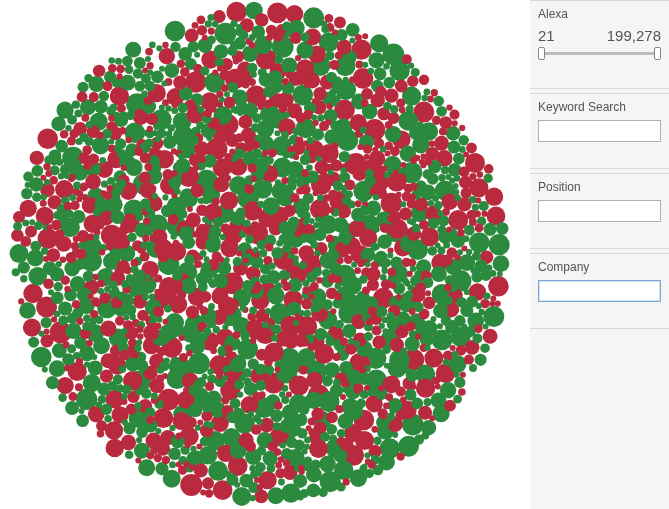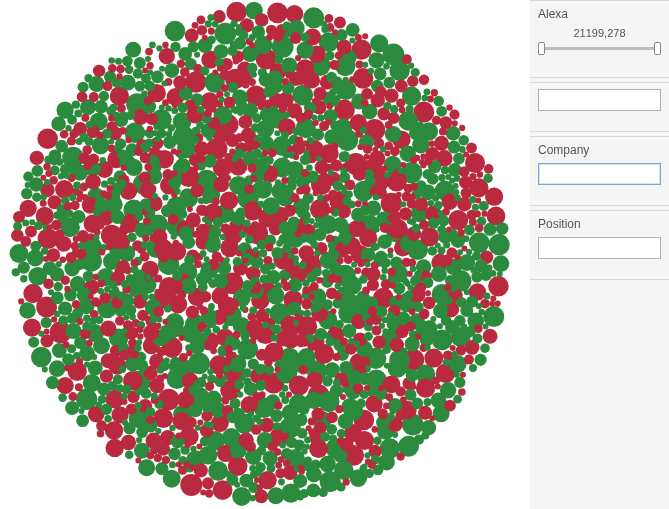--- a/index.html
+++ b/index.html
@@ -35,36 +35,36 @@
     width: 139px;
     height: 509px;
     background: #f5f5f5;
     box-sizing: border-box;
   }
   .panel {
     border: 1px solid #d9d9d9;
     border-left: none;
     border-right: none;
     background: #f5f5f5;
-    padding: 6px 8px 20px 8px;
+    padding: 6px 8px 26px 8px;
     margin-bottom: 4px;
   }
   .panel + .panel {
     border-top: 1px solid #d9d9d9;
   }
   .panel-title {
     font-size: 12px;
     color: #555;
     margin-bottom: 6px;
     font-weight: 400;
   }
   .slider-labels {
     display: flex;
-    justify-content: center;
-    font-size: 11px;
+    justify-content: space-between;
+    font-size: 15px;
     color: #555;
     margin-bottom: 2px;
   }
   .slider-wrap {
     position: relative;
     height: 16px;
   }
   .slider-track {
     position: absolute;
     left: 4px;
@@ -1919,27 +1919,28 @@
         <span>199,278</span>
       </div>
       <div class="slider-wrap">
         <div class="slider-track"></div>
         <div class="slider-handle left"></div>
         <div class="slider-handle right"></div>
       </div>
     </div>
 
     <div class="panel">
+      <div class="panel-title">Keyword Search</div>
+      <input class="text-input" type="text" value="" style="">
+    </div>
+
+    <div class="panel">
+      <div class="panel-title">Position</div>
       <input class="text-input" type="text" value="" style="">
     </div>
 
     <div class="panel">
       <div class="panel-title">Company</div>
       <input class="text-input highlight" type="text" value="" style="">
     </div>
 
-    <div class="panel">
-      <div class="panel-title">Position</div>
-      <input class="text-input" type="text" value="" style="">
-    </div>
-
   </div>
 </div>
 
 </body></html>

